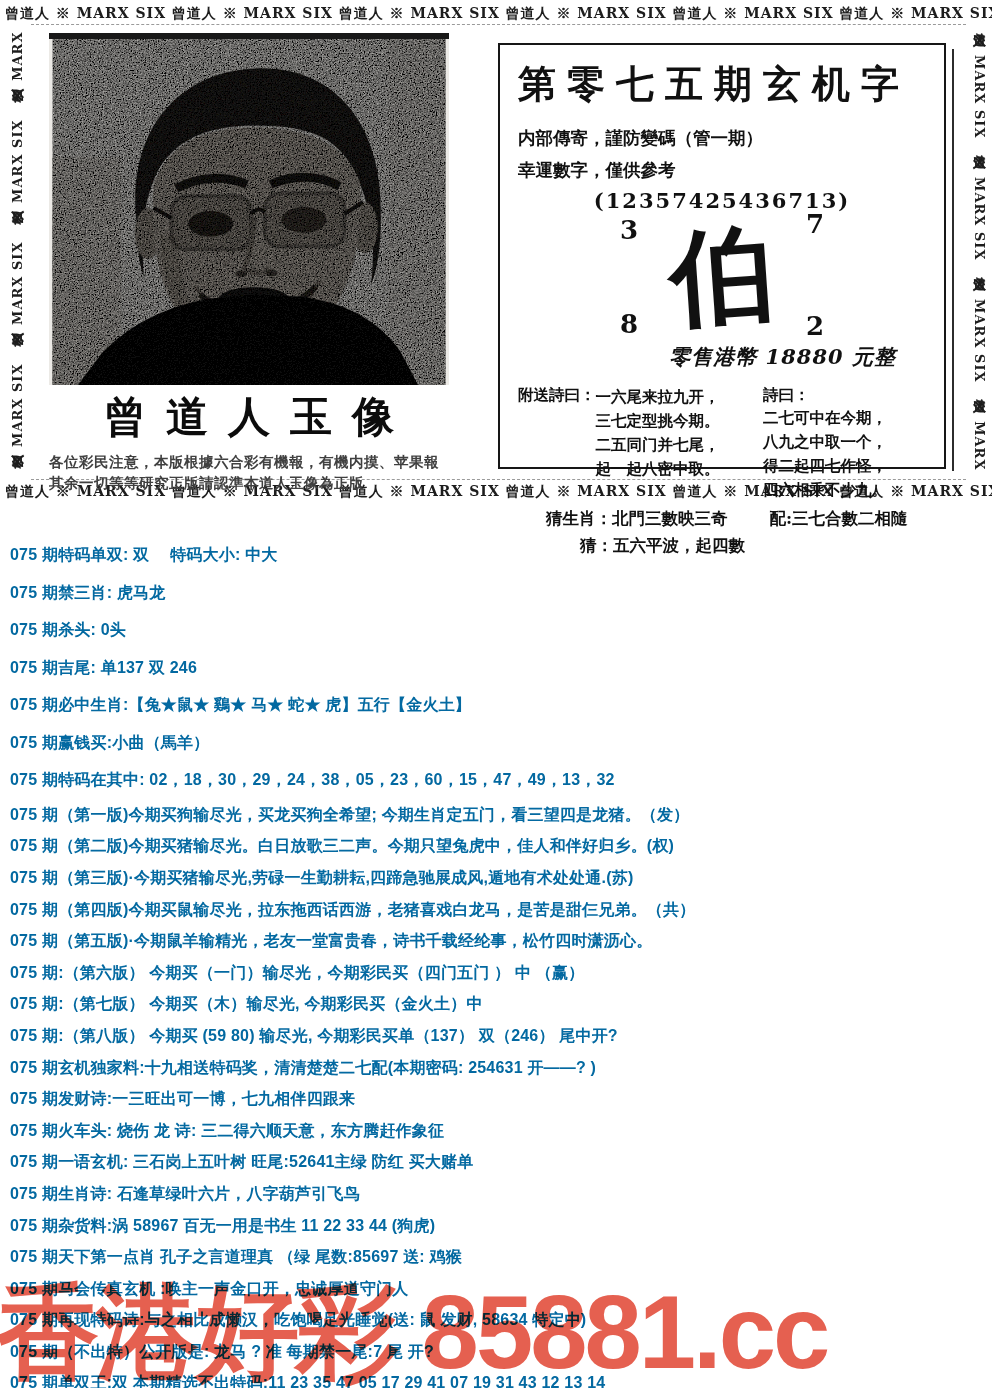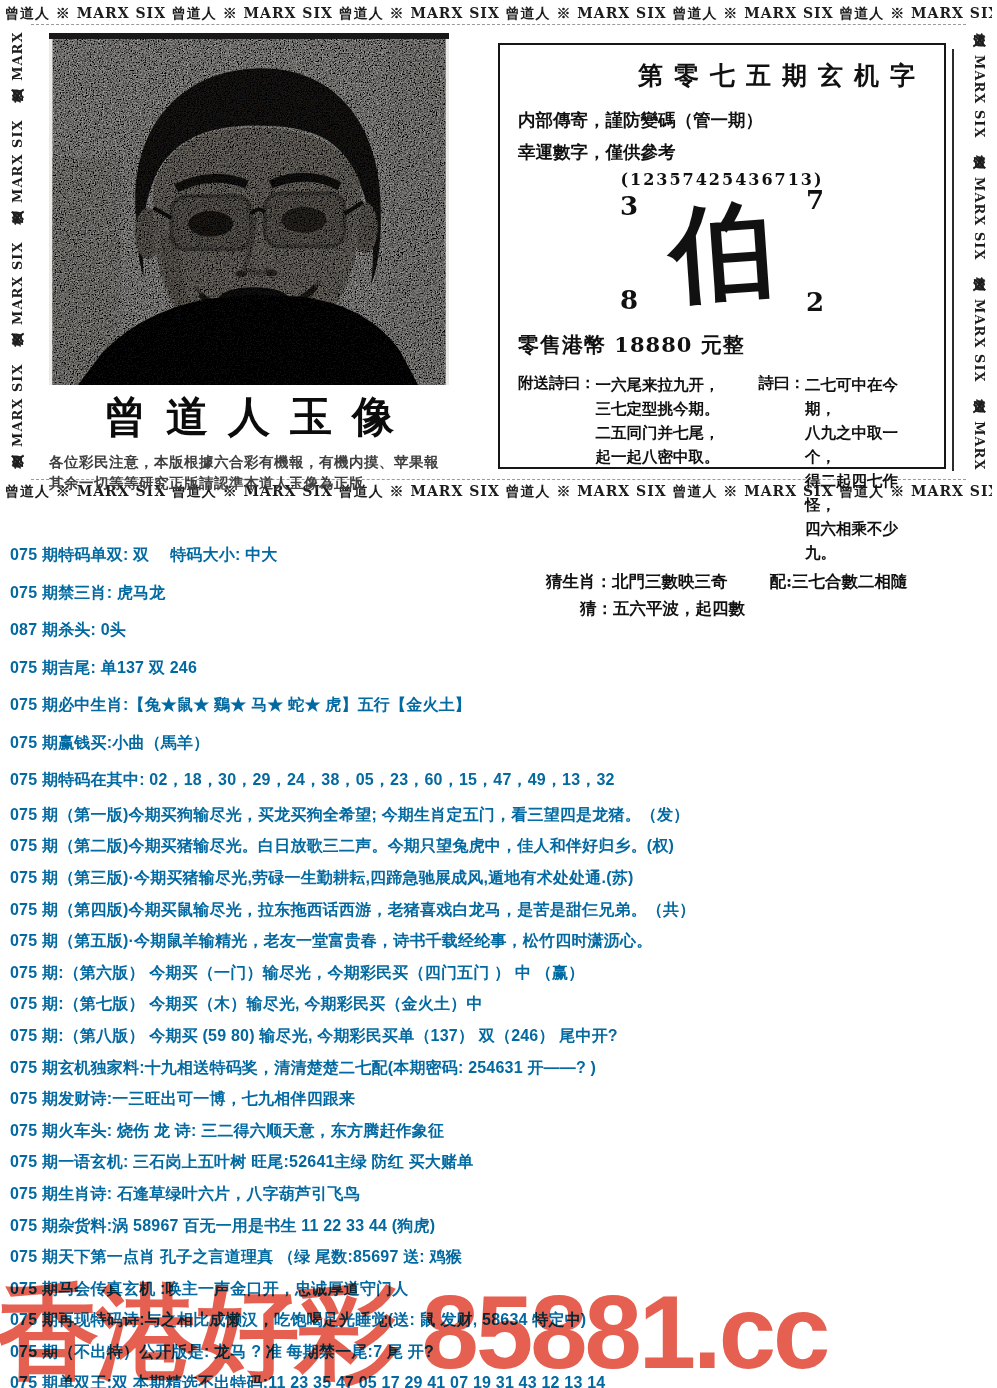--- a/index.html
+++ b/index.html
@@ -34,41 +34,41 @@
   .note { margin-top:6px; width:420px; font-family:"DejaVu Serif", serif;
           font-size:14.5px; font-weight:bold; color:#404040; line-height:21px;
           letter-spacing:0.5px; }
 
   
   .mystery-box { position:relative; margin-top:18px; margin-left:22px; width:448px; height:426px;
                  border:2.5px solid #161616; padding:14px 18px 0 18px;
                  font-family:"DejaVu Serif", serif; color:#111; }
   .mystery-box::after { content:""; position:absolute; right:-10px; top:4px; bottom:-4px;
                         border-right:2px solid #2c2c2c; }
-  .mb-title { text-align:right; font-size:25px; font-weight:bold; letter-spacing:11px; }
+  .mb-title { text-align:left; font-size:38px; font-weight:bold; letter-spacing:11px; }
   .mb-row { display:flex; margin-top:16px;
             font-size:17.5px; font-weight:bold; }
   .mb-line { margin-top:8px; font-size:17.5px; font-weight:bold; }
-  .mb-lucky { margin-top:6px; text-align:center; font-size:16px; font-weight:bold;
+  .mb-lucky { margin-top:6px; text-align:center; font-size:21px; font-weight:bold;
               letter-spacing:2px; }
   .char-grid { position:relative; width:260px; margin:2px auto 0 auto; height:122px; }
   .corner { position:absolute; font-size:26px; font-weight:bold; }
   .corner.tl { left:28px;  top:0; }
   .corner.tr { right:28px; top:-6px; }
   .corner.bl { left:28px;  bottom:-2px; }
   .corner.br { right:28px; bottom:-4px; }
   .big-char { position:absolute; left:50%; top:52%; transform:translate(-50%,-50%) rotate(-4deg);
               font-size:104px; font-weight:bold; font-family:"DejaVu Serif", serif; }
-  .mb-price { margin-top:18px; padding-right:30px;
-              font-size:21px; font-weight:bold; letter-spacing:1px; }
+  .mb-price { margin-top:6px; text-align:right; padding-right:30px;
+              font-size:21px; font-weight:bold; letter-spacing:1px;font-style:italic; }
   .poems { display:flex; margin-top:14px; font-size:15.5px; font-weight:bold; }
   .poem-label { white-space:nowrap; }
   .poem-lines div { line-height:24px; }
   .poems .col-l { display:flex; width:245px; }
-  .poems .col-r { display:flex; }
+  .poems .col-r { display:flex;flex-direction:column; }
   .mb-guess-row { display:flex; margin-top:6px; font-size:16.5px; font-weight:bold; }
   .mb-guess-row span:first-child { margin-left:28px; }
   .mb-guess-row span:last-child { margin-left:42px; }
   .mb-guess2 { margin-top:5px; margin-left:62px; font-size:16.5px; font-weight:bold; }
 
   
   .content { margin:35px 0 0 10px; display:flex; flex-direction:column; }
   .content .line { height:31.6px; display:flex; align-items:center; white-space:nowrap;
                    font-size:16px; font-weight:bold; color:#0369a1; letter-spacing:0.2px; }
   .content .line:nth-child(-n+7) { height:37.5px; }
@@ -196,21 +196,21 @@
         </div>
         <div class="mb-guess2">猜：五六平波，起四數</div>
       </div>
 
     </div>
   </div>
 
   <div class="content">
       <div class="line">075 期特码单双: 双　 特码大小: 中大</div>
       <div class="line">075 期禁三肖: 虎马龙</div>
-      <div class="line">087 期杀头: 0头</div>
+      <div class="line">075 期杀头: 0头</div>
       <div class="line">075 期吉尾: 单137 双 246</div>
       <div class="line">075 期必中生肖:【兔★鼠★ 鷄★ 马★ 蛇★ 虎】五行【金火土】</div>
       <div class="line">075 期赢钱买:小曲（馬羊）</div>
       <div class="line">075 期特码在其中: 02，18，30，29，24，38，05，23，60，15，47，49，13，32</div>
       <div class="line">075 期（第一版)今期买狗输尽光，买龙买狗全希望; 今期生肖定五门，看三望四是龙猪。（发）</div>
       <div class="line">075 期（第二版)今期买猪输尽光。白日放歌三二声。今期只望兔虎中，佳人和伴好归乡。(权)</div>
       <div class="line">075 期（第三版)·今期买猪输尽光,劳碌一生勤耕耘,四蹄急驰展成风,遁地有术处处通.(苏)</div>
       <div class="line">075 期（第四版)今期买鼠输尽光，拉东拖西话西游，老猪喜戏白龙马，是苦是甜仨兄弟。（共）</div>
       <div class="line">075 期（第五版)·今期鼠羊输精光，老友一堂富贵春，诗书千载经纶事，松竹四时潇沥心。</div>
       <div class="line">075 期:（第六版） 今期买（一门）输尽光，今期彩民买（四门五门 ） 中 （赢）</div>

